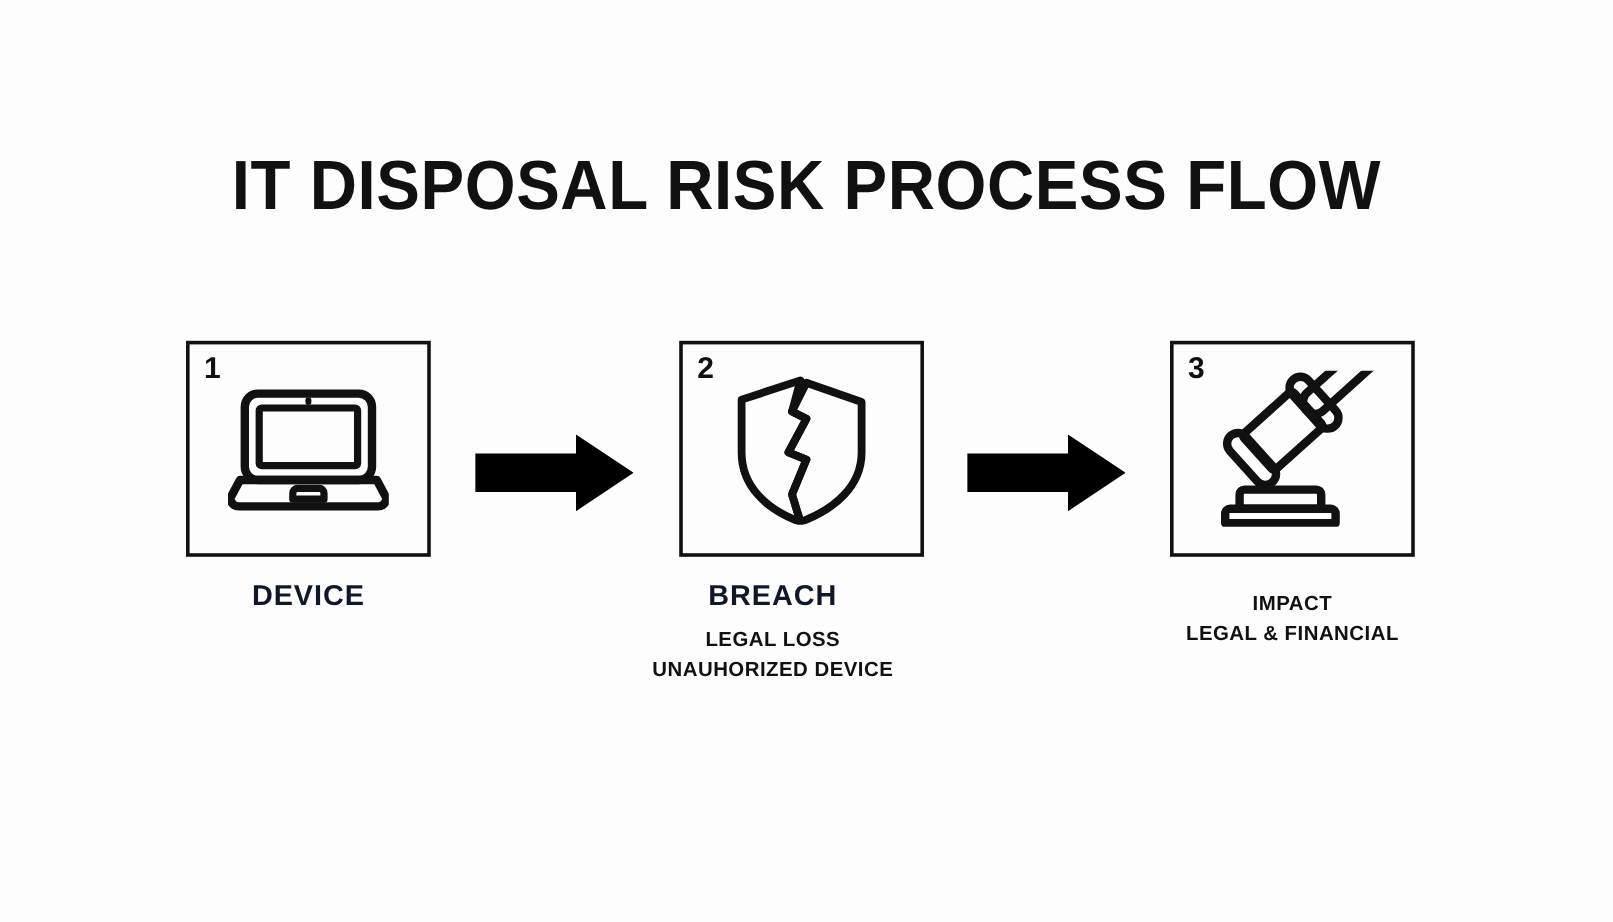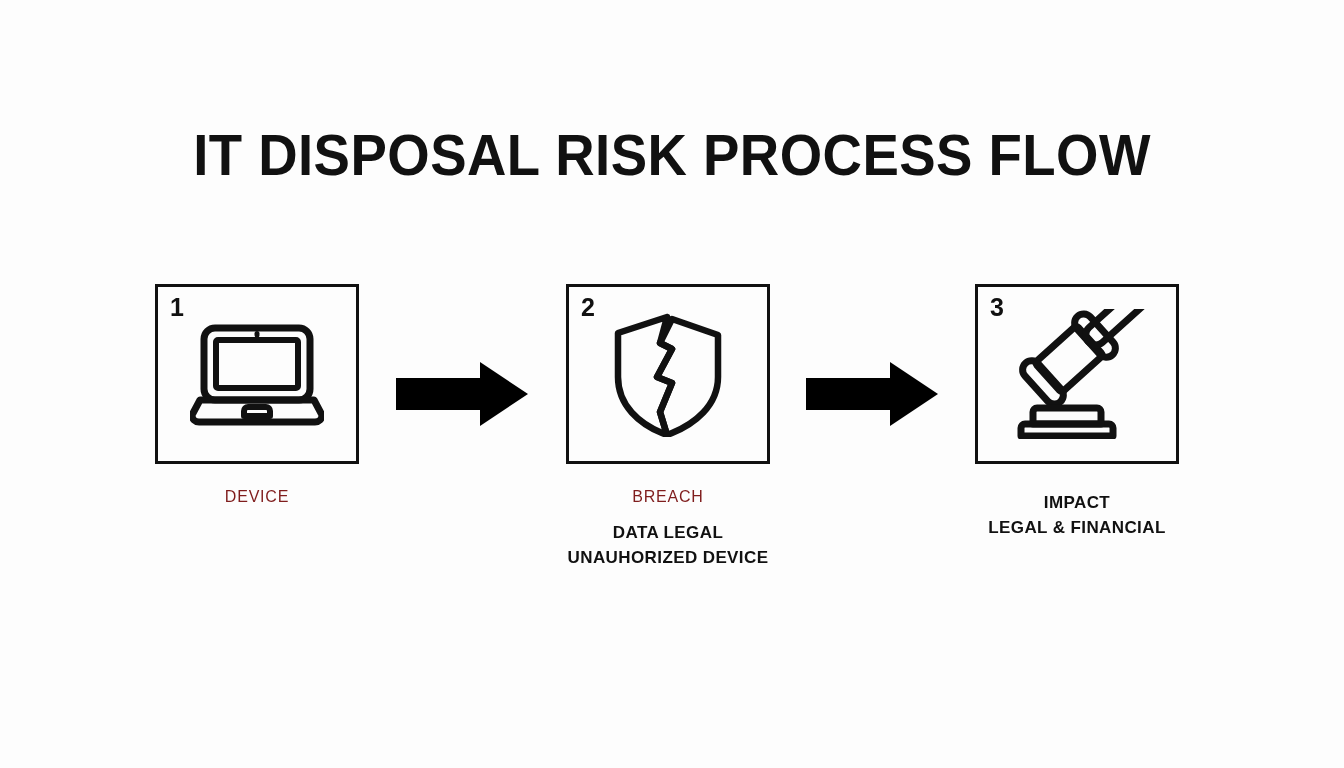--- a/index.html
+++ b/index.html
@@ -77,25 +77,25 @@
     display: block;
   }
 
   
   .caption {
     position: absolute;
     top: 482px;
     text-align: center;
   }
   .caption-title {
-    font-size: 16px;
-    font-weight: 400;
+    font-size: 24px;
+    font-weight: 700;
     letter-spacing: 0.8px;
     line-height: 30px;
-    color: #7f1d1d;
+    color: #0f172a;
     white-space: nowrap;
   }
   .caption-sub {
     margin-top: 8px;
     font-size: 17px;
     font-weight: 700;
     letter-spacing: 0.4px;
     line-height: 25px;
     color: #111111;
     white-space: nowrap;
@@ -107,21 +107,21 @@
     top: 362px;
   }
   .arrow svg { display: block; }
 
   
   #step-1 { left: 155px; }
   #step-2 { left: 566px; }
   #step-3 { left: 975px; }
 
   #caption-1 { left: 155px; width: 204px; }
-  #caption-2 { left: 566px; width: 204px; }
+  #caption-2 { left: 542px; width: 204px; }
   #caption-3 { left: 975px; width: 204px; }
 
   #arrow-1 { left: 396px; }
   #arrow-2 { left: 806px; }
 </style>
 </head>
 <body>
 
 <div id="canvas">
 
@@ -169,21 +169,21 @@
           <path d="M62 8 L108 24 L108 66 C108 95 84 113 62 122
                    L57 124 L50 101 L62 72 L47 66 L62 38 L50 32 Z" stroke-dasharray="0"></path>
         </svg>
       </div>
     </div>
   </div>
 
   <div class="caption" id="caption-2">
     <div class="caption-title">BREACH</div>
     <div class="caption-sub">
-      <div>DATA LEGAL</div>
+      <div>LEGAL LOSS</div>
       <div>UNAUHORIZED DEVICE</div>
     </div>
   </div>
 
   <div class="arrow" id="arrow-2">
     <svg width="132" height="64" viewBox="0 0 132 64">
       <polygon points="0,16 84,16 84,0 132,32 84,64 84,48 0,48" fill="#000000"></polygon>
     </svg>
   </div>
 

